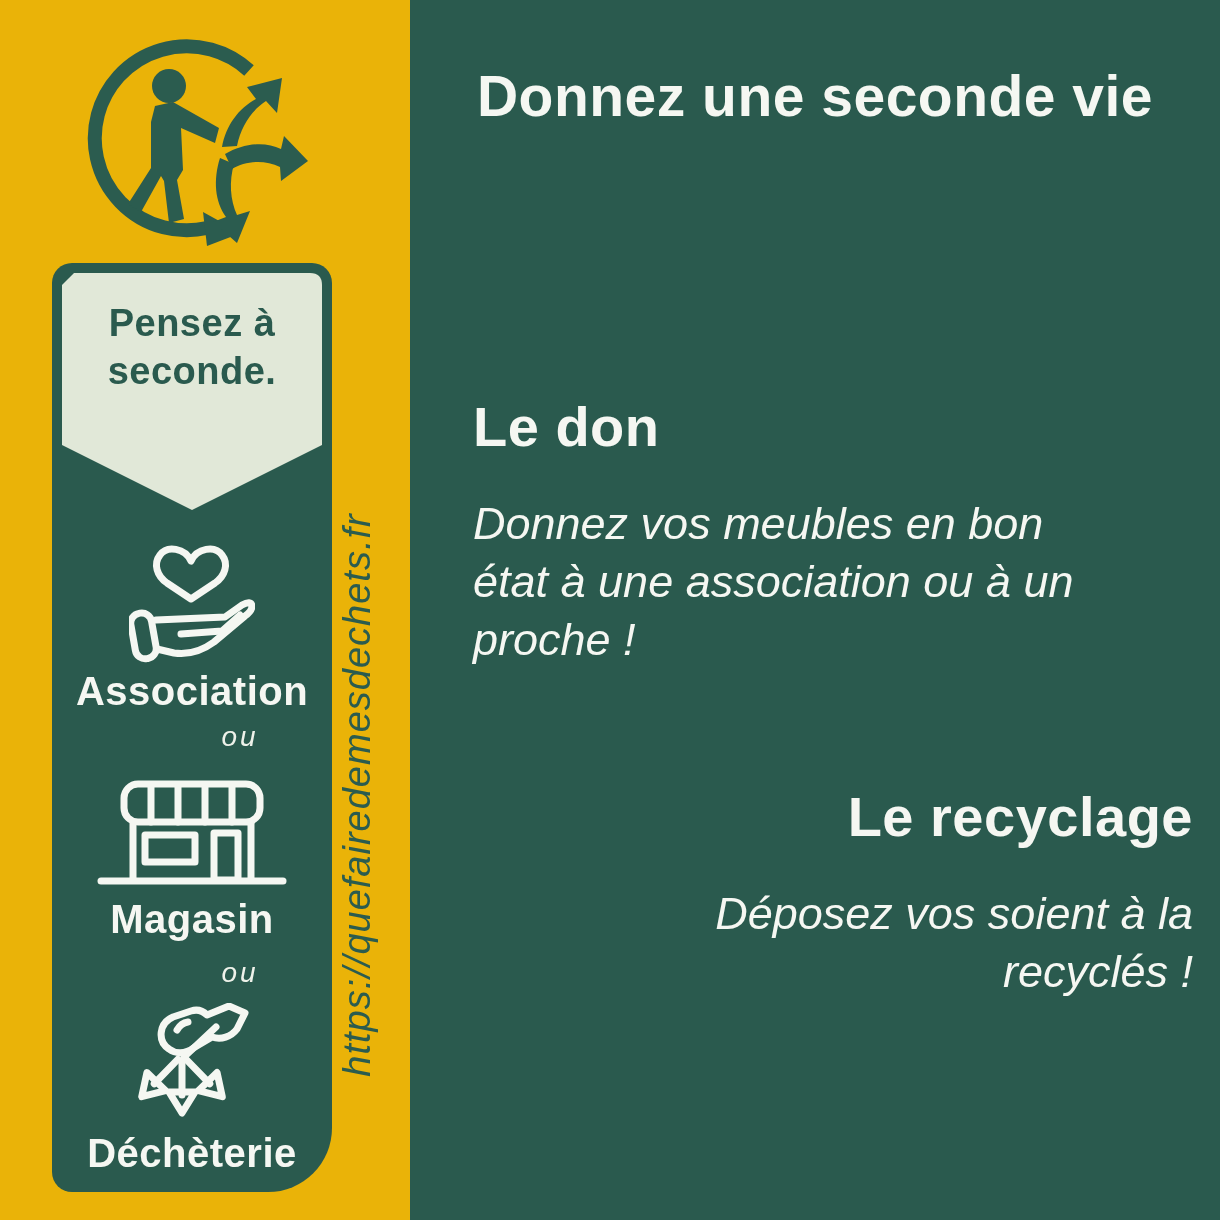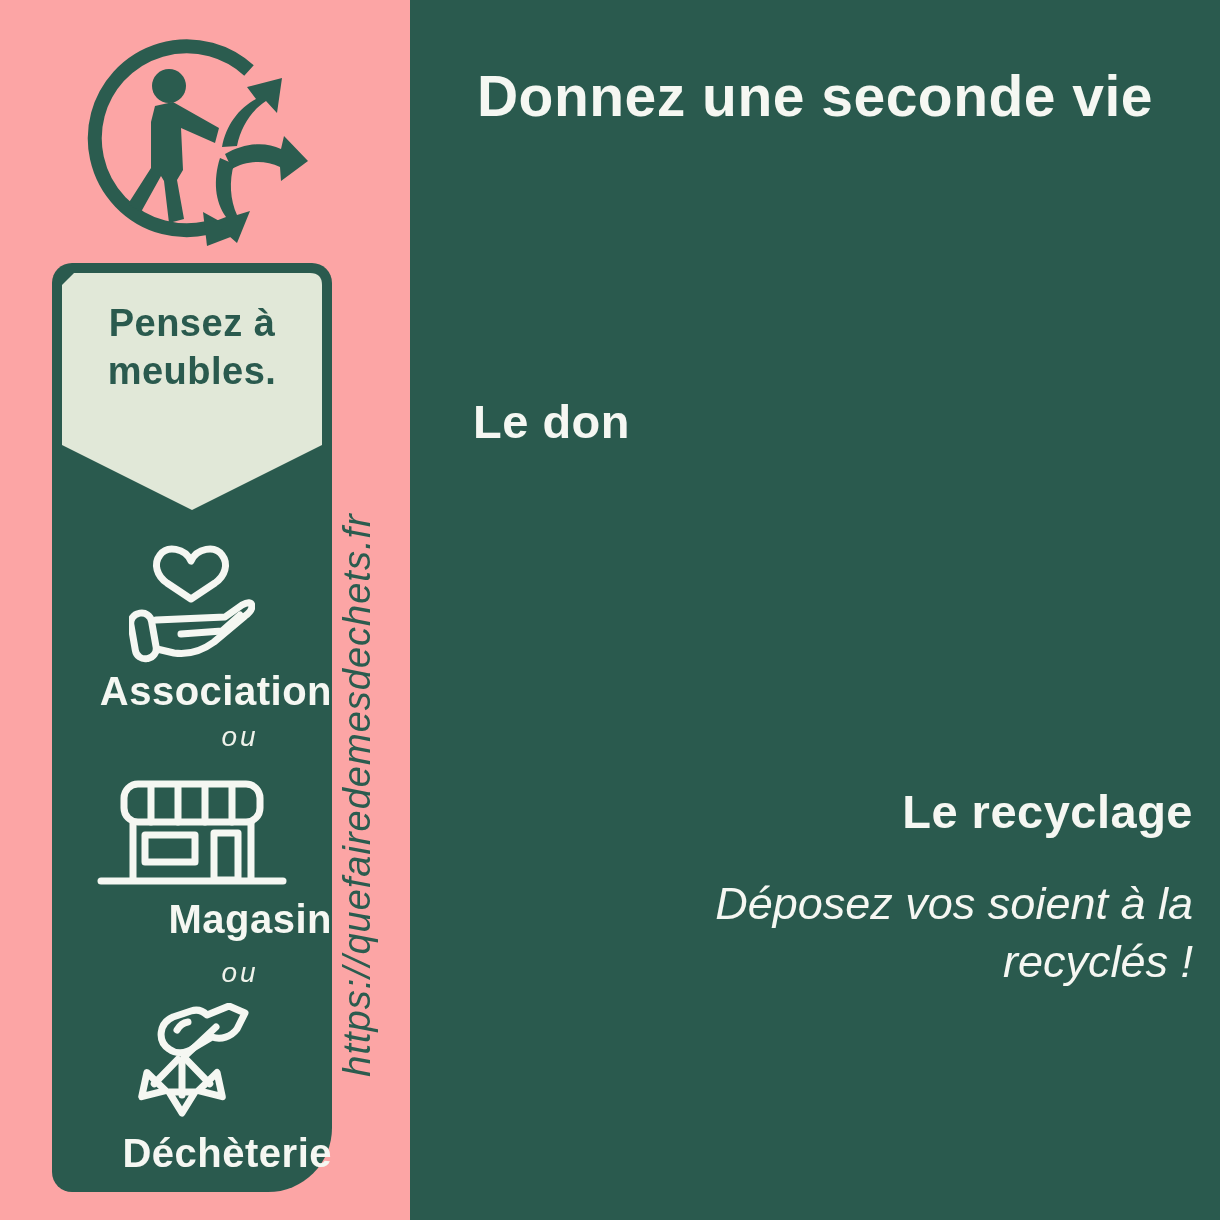--- a/index.html
+++ b/index.html
@@ -4,39 +4,39 @@
 <style>
   html,body{margin:0;padding:0;}
   body{
     width:1220px;height:1220px;position:relative;overflow:hidden;
     font-family:"Liberation Sans", sans-serif;
     background:#e1e8d8;
   }
   #page{position:absolute;inset:0;}
 
   
-  #sidebar{position:absolute;left:0;top:0;width:410px;height:1220px;background:#fca5a5;}
+  #sidebar{position:absolute;left:0;top:0;width:410px;height:1220px;background:#eab308;}
   #triman{position:absolute;left:85px;top:30px;width:230px;height:222px;}
 
   #option-box{
     position:absolute;left:52px;top:263px;width:280px;height:929px;
     background:#2a5a4e;border-radius:20px 20px 64px 20px;
   }
   #banner-shape{position:absolute;left:10px;top:10px;width:260px;height:237px;}
   #banner-text{
     position:absolute;left:10px;top:36px;width:260px;
     text-align:center;color:#2a5a4e;font-weight:700;font-size:38px;line-height:48px;
     letter-spacing:.5px;
   }
   .opt-icon{position:absolute;left:50%;transform:translateX(-50%);}
   #icon-hearthand{top:278px;width:126px;height:124px;}
   #icon-store{top:514px;width:192px;height:110px;}
   #icon-sorting{top:740px;width:126px;height:126px;}
   .opt-label{
-    position:absolute;left:0;width:100%;text-align:right;
+    position:absolute;left:0;width:100%;text-align:center;
     color:#f5f7f2;font-weight:700;font-size:40px;letter-spacing:.5px;
   }
   #label-association{top:406px;}
   #label-magasin{top:634px;}
   #label-decheterie{top:868px;}
   .opt-sep{
     position:absolute;left:0;width:100%;text-align:center;
     color:#eef2ea;font-style:italic;font-size:28px;letter-spacing:3px;padding-left:48px;
   }
   #sep-1{top:458px;}
@@ -50,21 +50,21 @@
 
   
   #main{position:absolute;left:410px;top:0;width:810px;height:1220px;background:#2a5a4e;}
   #page-title{
     position:absolute;top:58px;left:0;width:100%;text-align:center;
     color:#f5f7f2;font-weight:700;font-size:57px;line-height:76px;letter-spacing:.5px;
   }
   .section{position:absolute;left:63px;width:720px;color:#f5f7f2;}
   #section-don{top:394px;}
   #section-recyclage{top:784px;text-align:right;}
-  .section-heading{font-size:47px;font-weight:700;margin:0 0 36px 0;letter-spacing:.5px;}
+  .section-heading{font-size:56px;font-weight:700;margin:0 0 36px 0;letter-spacing:.5px;}
   .section-body{font-size:45px;font-style:italic;line-height:58px;font-weight:400;}
   svg .ln{fill:none;stroke:#f5f7f2;stroke-width:7;stroke-linecap:round;stroke-linejoin:round;}
 </style>
 </head>
 <body>
 
 <div id="page">
 
   <div id="sidebar">
 
@@ -85,21 +85,21 @@
       </g>
     </svg>
 
     <div id="option-box">
 
       <svg id="banner-shape" viewBox="0 0 260 237" preserveAspectRatio="none">
         <path d="M12 0 H248 Q260 0 260 12 V172 L130 237 L0 172 V12 Q12 0 12 0 Z" fill="#e1e8d8"></path>
       </svg>
       <div id="banner-text">
         <div>Pensez à</div>
-        <div>meubles.</div>
+        <div>seconde.</div>
       </div>
 
       <svg id="icon-hearthand" class="opt-icon" viewBox="0 0 126 124">
         <path class="ln" d="M62 20 C56 7 38 4 31 14 C24 23 28 35 38 42 L62 58 L86 42 C96 35 100 23 93 14 C86 4 68 7 62 20 Z"></path>
         <rect class="ln" x="4" y="72" width="21" height="46" rx="10" transform="rotate(-10 14 95)"></rect>
         <path class="ln" d="M27 79 L96 76 Q106 69 113 64 Q122 59 123 65 Q123 70 116 75 L85 101 Q66 115 45 112 L28 108"></path>
         <path class="ln" d="M52 93 L93 90 L111 74"></path>
       </svg>
       <div id="label-association" class="opt-label">Association</div>
 
@@ -145,20 +145,25 @@
   </div>
 
   <div id="main">
 
     <div id="page-title">
       <div>Donnez une seconde vie</div>
     </div>
 
     <div id="section-don" class="section">
       <h2 class="section-heading">Le don</h2>
+      <div class="section-body">
+        <div>Donnez vos meubles en bon</div>
+        <div>état à une association ou à un</div>
+        <div>proche !</div>
+      </div>
     </div>
 
     <div id="section-recyclage" class="section">
       <h2 class="section-heading">Le recyclage</h2>
       <div class="section-body">
         <div>Déposez vos soient à la</div>
         <div>recyclés !</div>
       </div>
     </div>
   </div>

